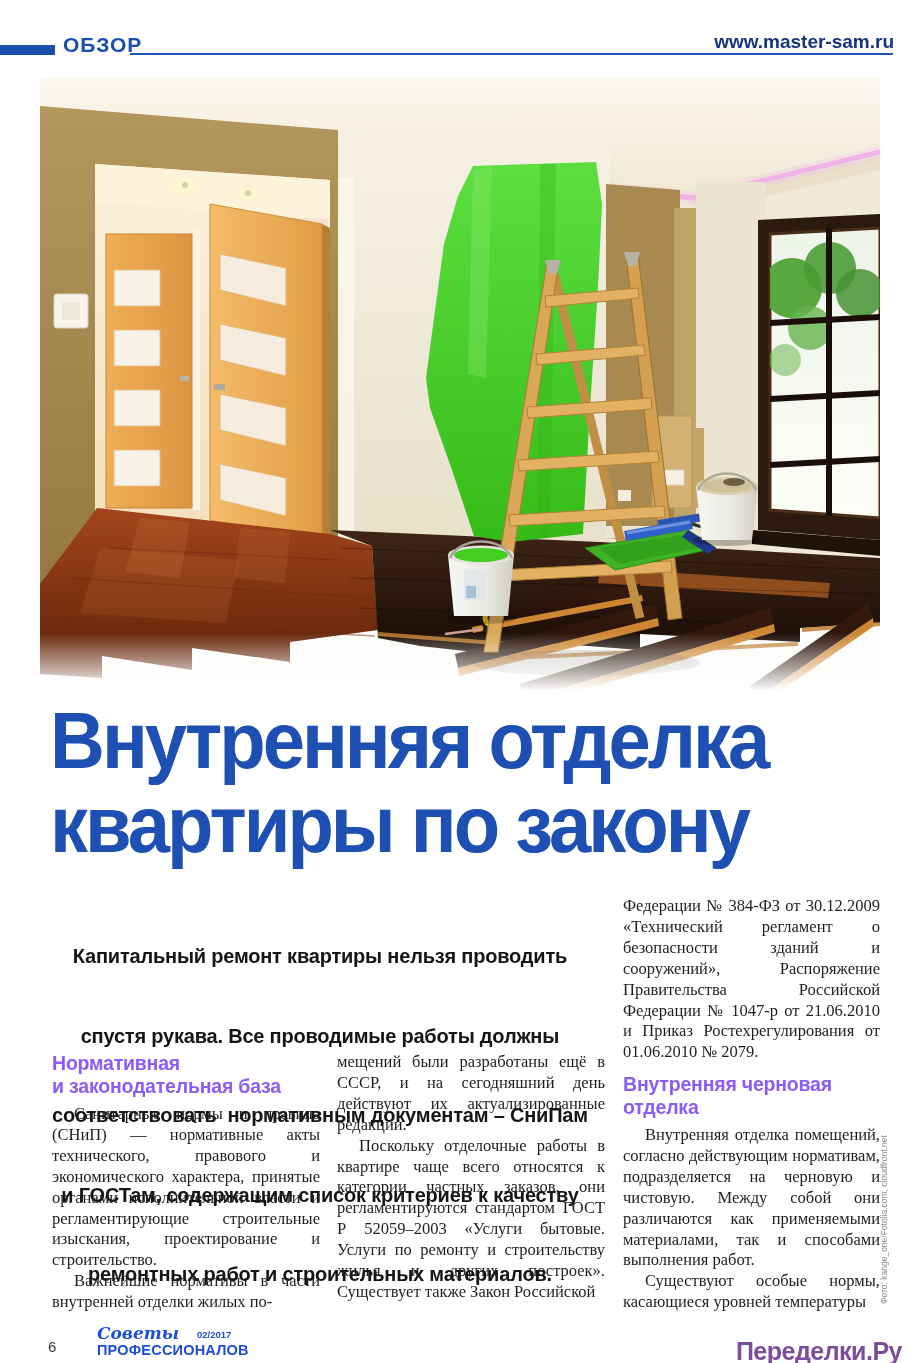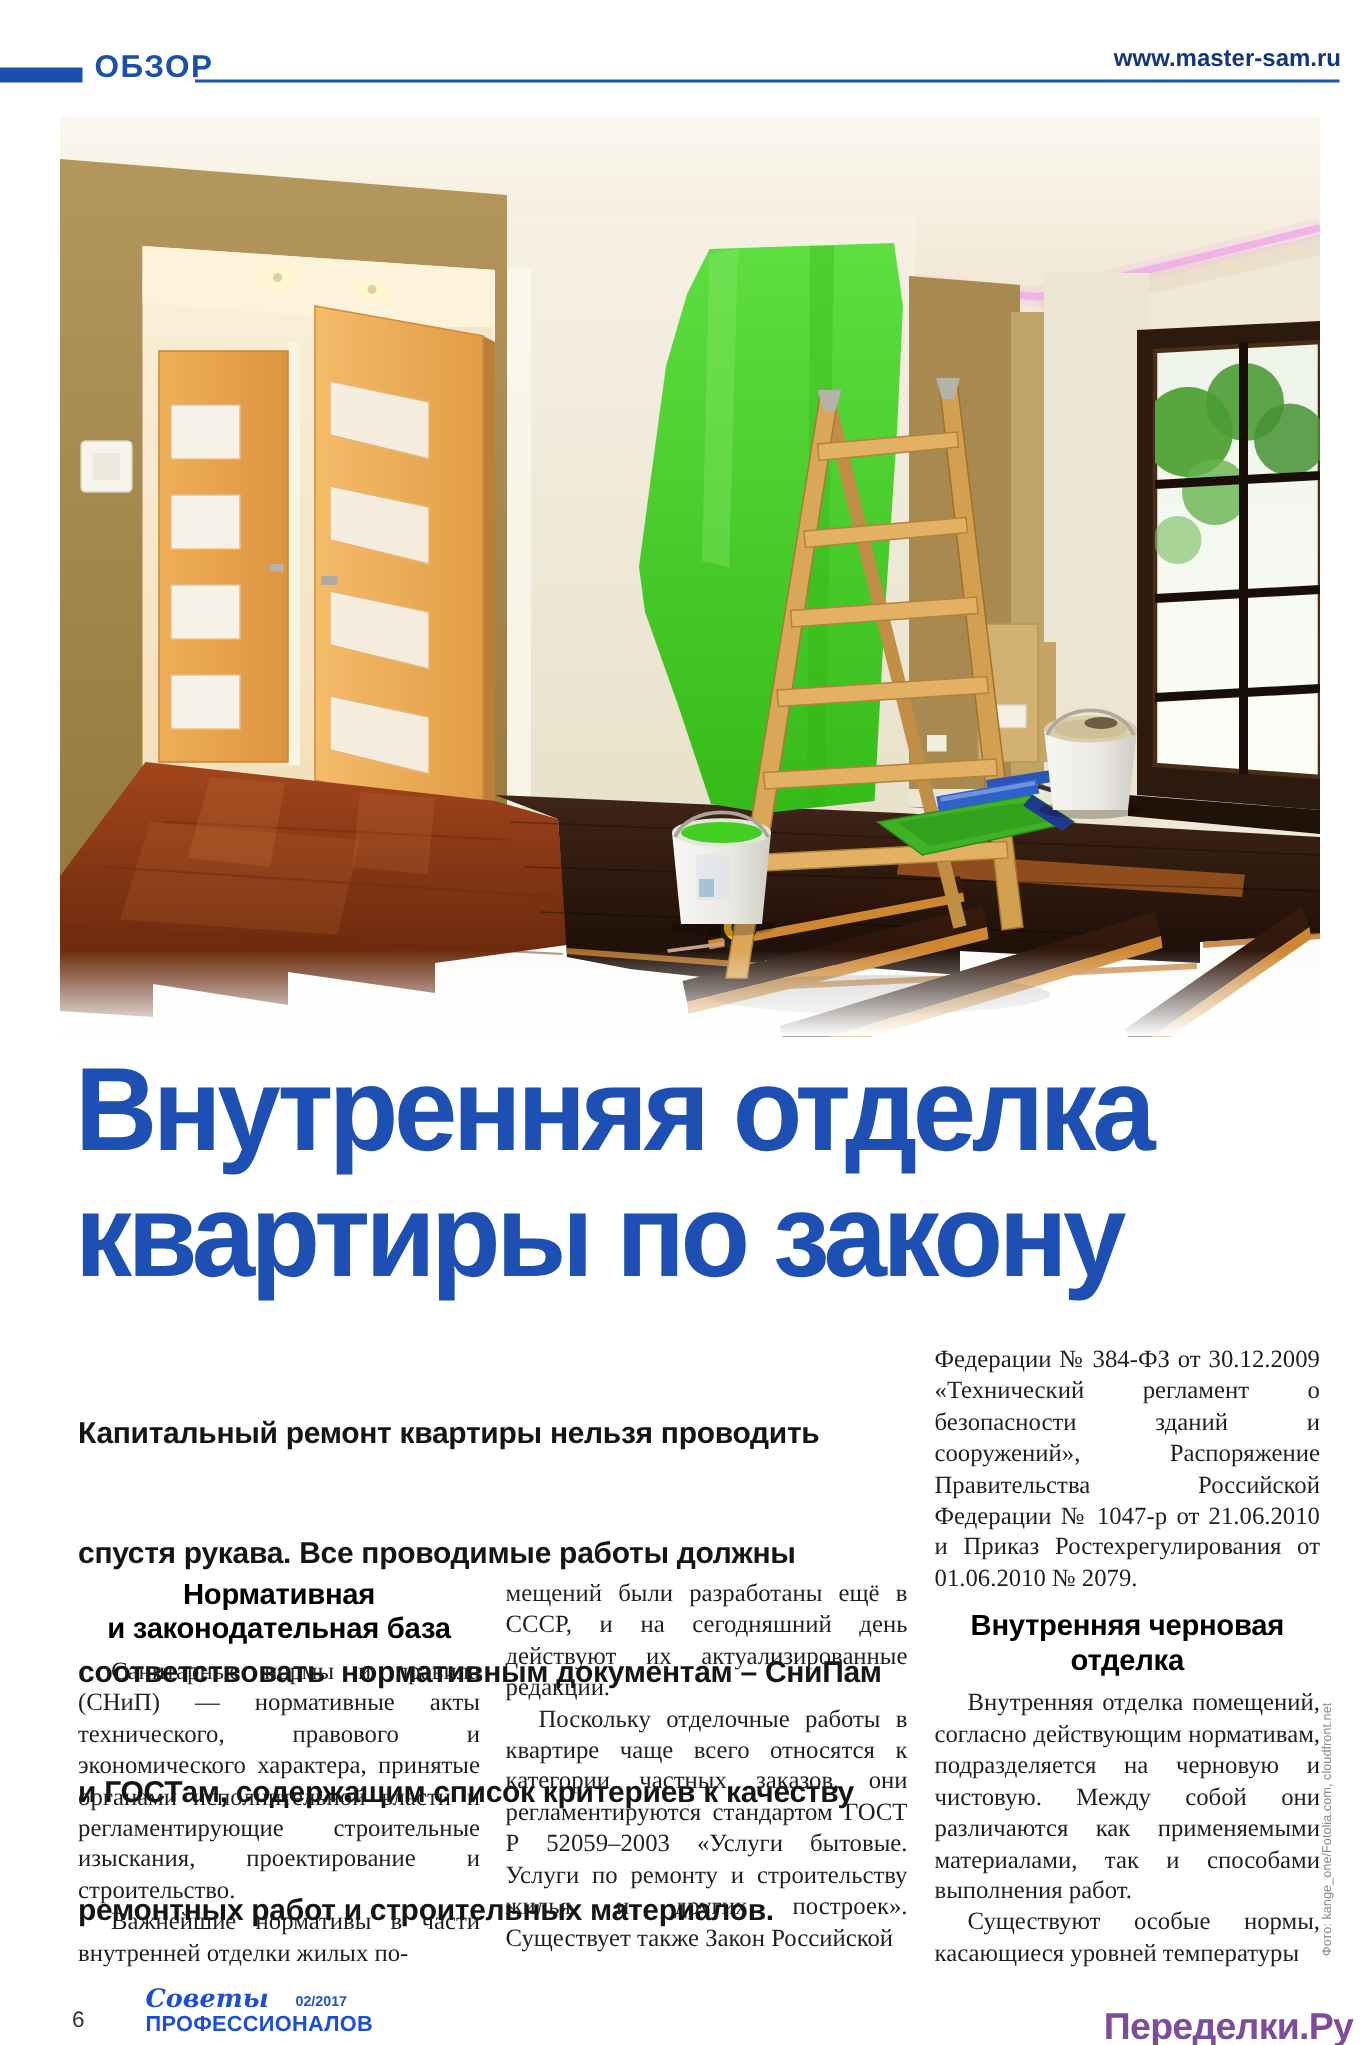--- a/index.html
+++ b/index.html
@@ -8,44 +8,44 @@
     position:relative; width:910px; height:1363px; margin:16px auto;
     background:#ffffff; overflow:hidden;
     font-family:"Liberation Serif", serif; color:#222;
   }
   
   .hd-bar   { position:absolute; left:0; top:29px; width:55px; height:10px; background:#1b4fad; }
   .hd-label { position:absolute; left:63px; top:17px; font-family:"Liberation Sans",sans-serif;
               font-weight:bold; font-size:21px; letter-spacing:1px; color:#1b4fad; }
   .hd-rule  { position:absolute; left:130px; top:37px; width:763px; height:2px; background:#1d55b2; }
   .hd-url   { position:absolute; right:16px; top:15px; font-family:"Liberation Sans",sans-serif;
-              font-weight:bold; font-size:16px; color:#15357f; }
+              font-weight:bold; font-size:19px; color:#15357f; }
   
   .photo { position:absolute; left:40px; top:62px; width:840px; height:613px; }
   .photo svg { display:block; }
   
   .headline { position:absolute; left:50px; top:682px; width:850px;
               font-family:"Liberation Sans",sans-serif; font-weight:bold;
               font-size:76px; line-height:81px; letter-spacing:-3px; color:#1e4fb2;
               transform:scaleY(1.04); transform-origin:left top; }
   
   .lede { position:absolute; left:52px; top:874px; font-family:"Liberation Sans",sans-serif;
           font-weight:bold; font-size:20px; line-height:26.5px; color:#151515;
-          letter-spacing:-0.2px; white-space:pre; }
+          letter-spacing:-0.2px; white-space:pre;text-align:center; }
   
   .col  { position:absolute; font-size:16.5px; line-height:20.9px; text-align:justify; color:#1e1e1e; }
   .col p { margin:0; }
   .ind  { text-indent:22px; }
   .col1 { left:52px;  top:1036px; width:268px; }
   .col2 { left:337px; top:1036px; width:268px; }
   .col3a{ left:623px; top:880px;  width:257px; }
   .col3b{ left:623px; top:1057px; width:257px; }
   .subhead { font-family:"Liberation Sans",sans-serif; font-weight:bold;
-             font-size:19.5px; line-height:22.5px; color:#000000; margin-bottom:7px;
-             text-align:center; text-indent:0; letter-spacing:-0.2px; }
+             font-size:19.5px; line-height:22.5px; color:#8b5cf6; margin-bottom:7px;
+             text-align:left; text-indent:0; letter-spacing:-0.2px; }
   
   .credit { position:absolute; left:879px; top:1108px; height:180px;
             font-family:"Liberation Sans",sans-serif; font-size:8.5px; color:#8a8a8a;
             writing-mode:vertical-rl; transform:rotate(180deg); white-space:nowrap; }
   
   .pg-num { position:absolute; left:48px; top:1322px; font-family:"Liberation Sans",sans-serif;
             font-size:15px; color:#333; }
   .logo        { position:absolute; left:97px; top:1308px; width:140px; color:#1d4ed8; }
   .logo-script { font-family:"DejaVu Serif",serif; font-style:italic; font-weight:bold;
                  font-size:17px; line-height:18px; display:inline-block; }

